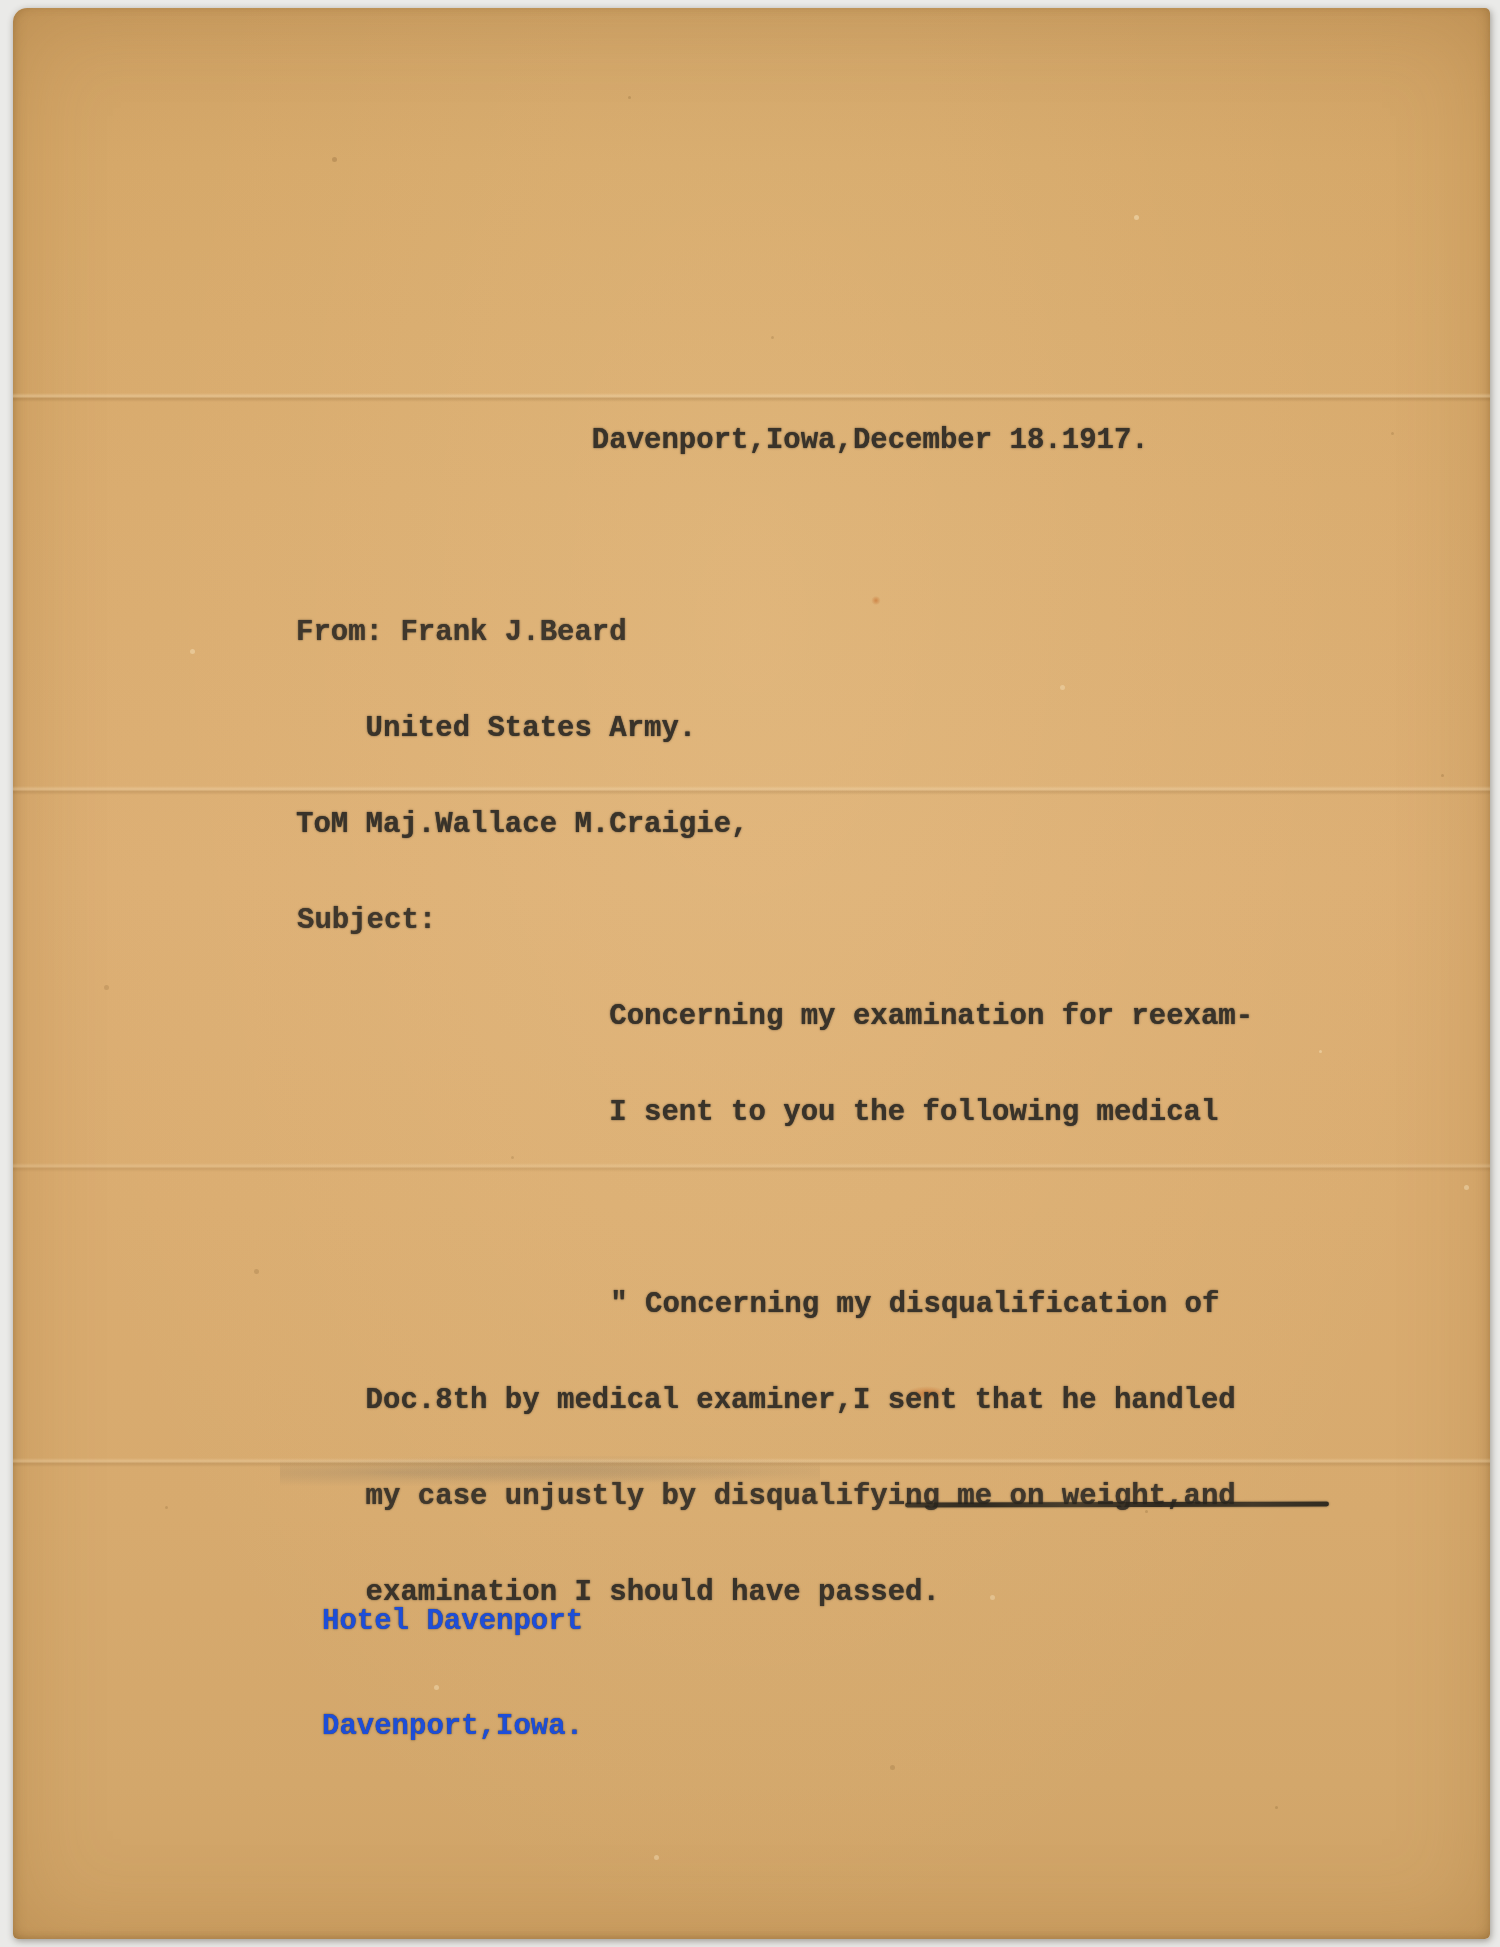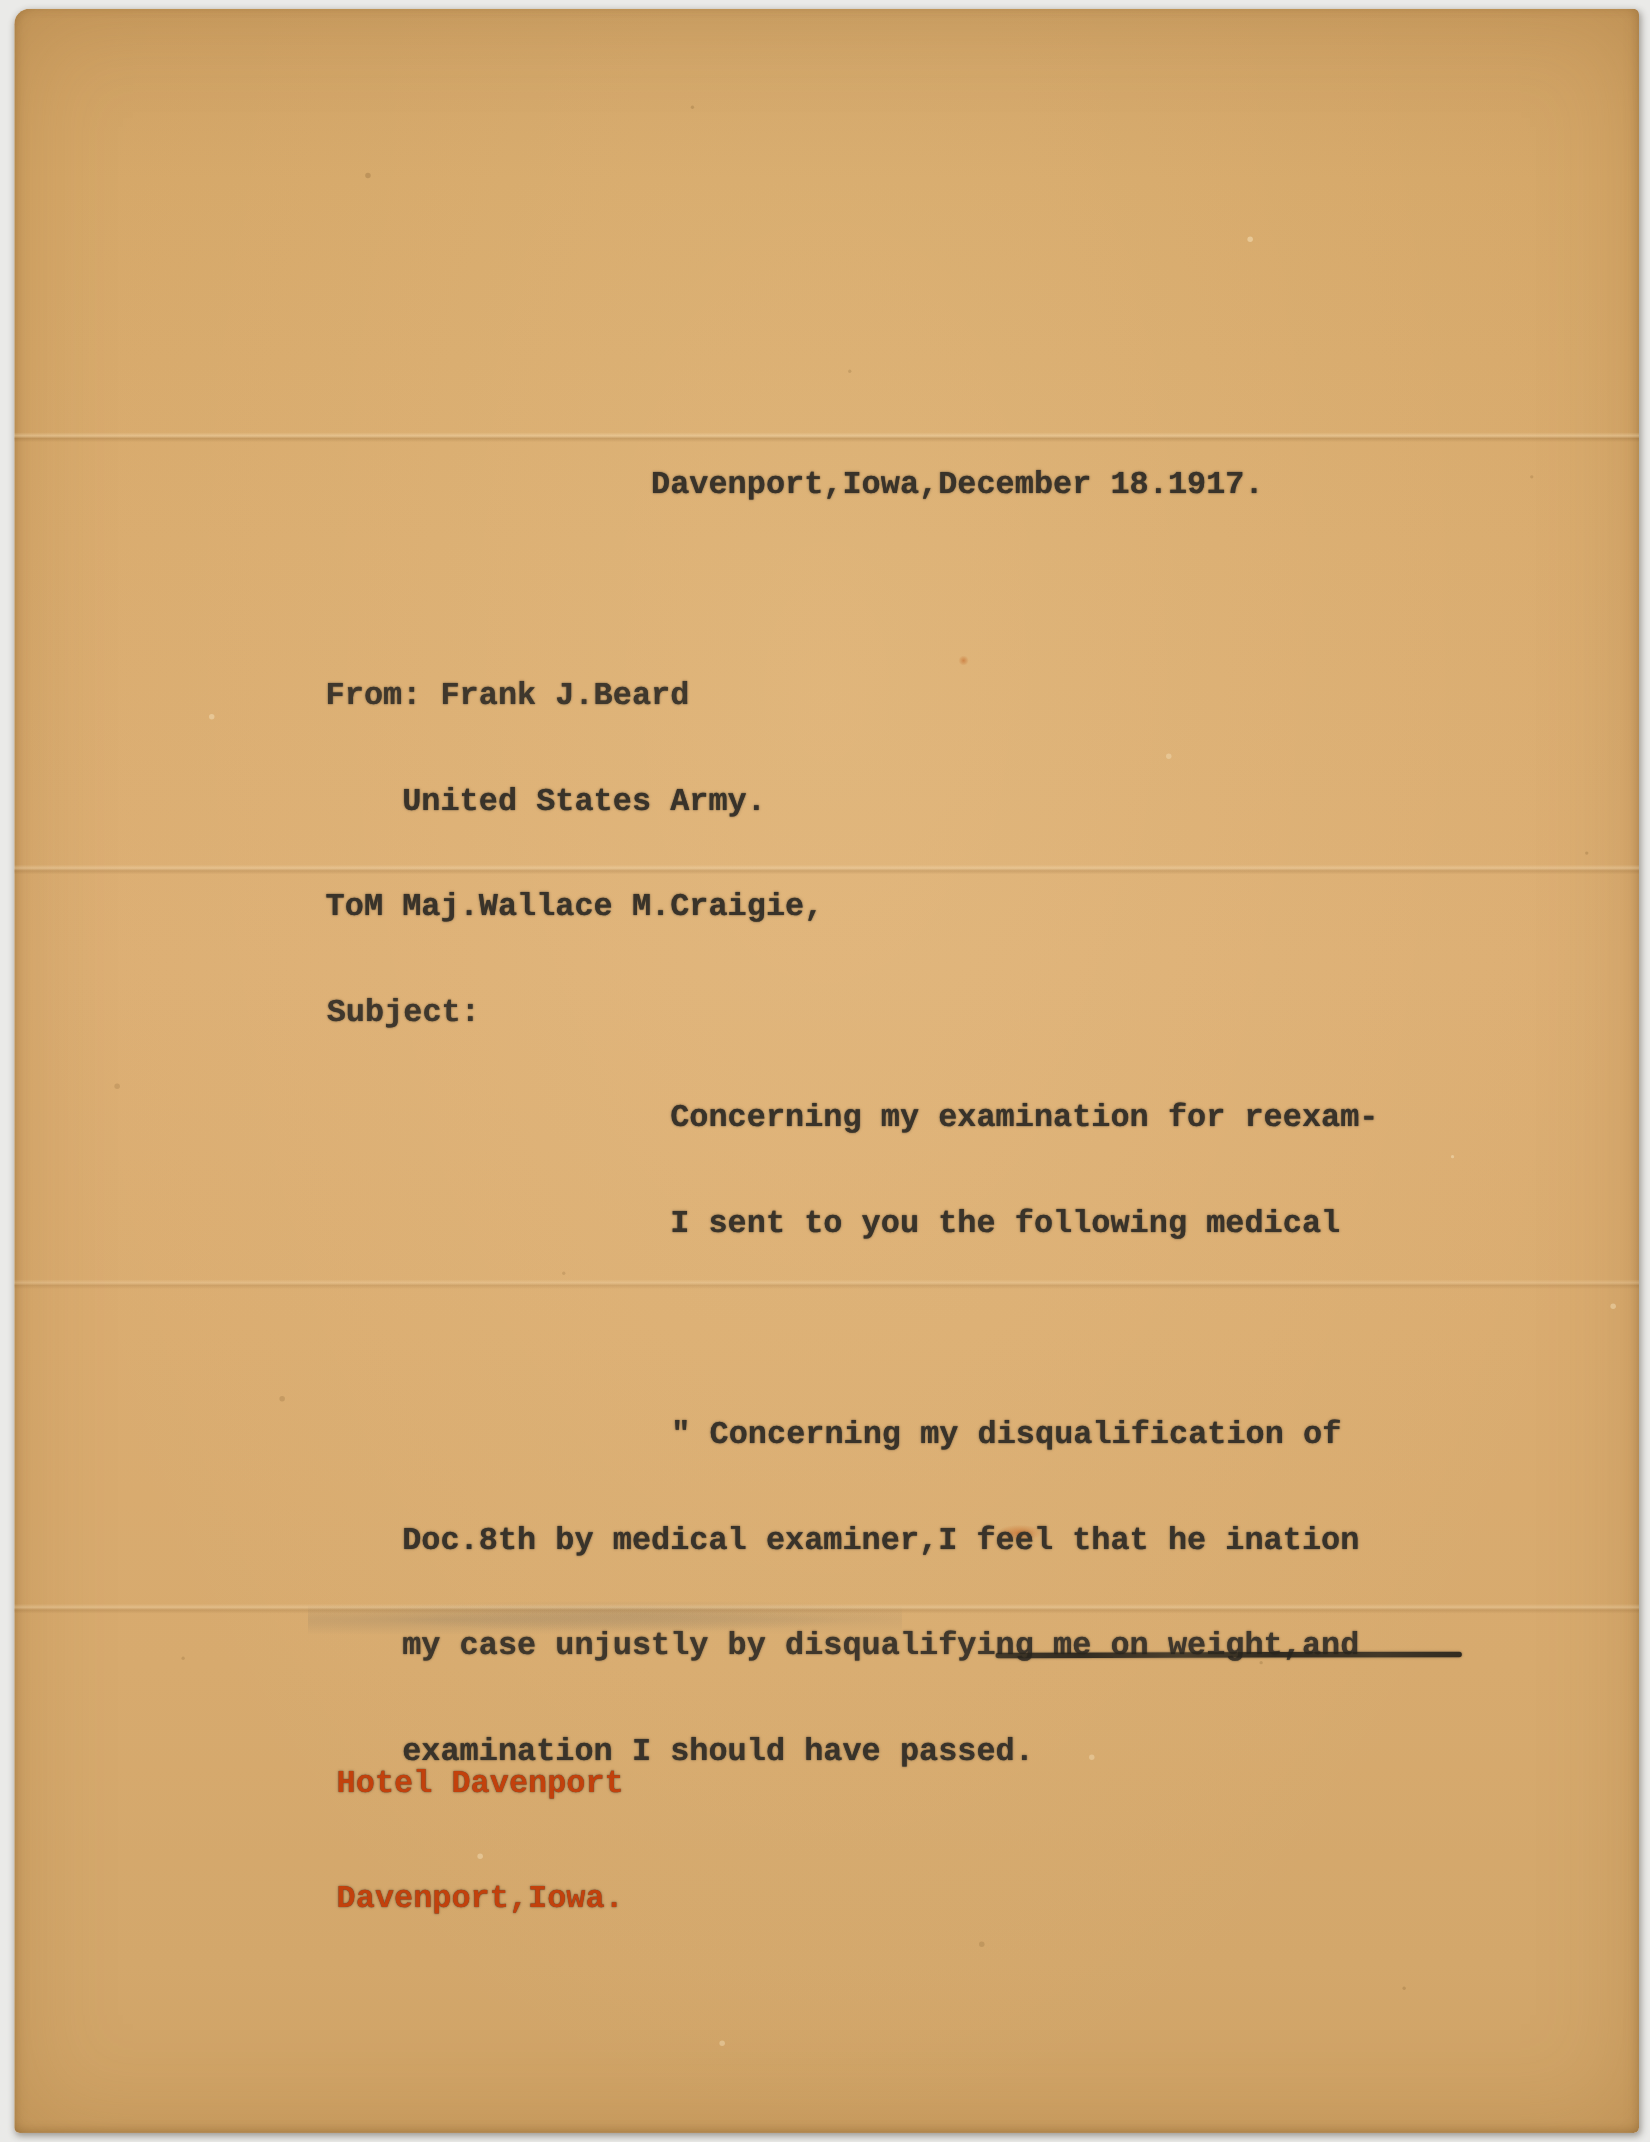--- a/index.html
+++ b/index.html
@@ -97,24 +97,24 @@
     width:424px;height:5px;
     border-radius:3px;
     background:linear-gradient(90deg,
       rgba(40,36,28,.85) 0%, rgba(40,36,28,.95) 18%, rgba(40,36,28,.80) 40%,
       rgba(40,36,28,.95) 60%, rgba(40,36,28,.85) 82%, rgba(40,36,28,.95) 100%);
     box-shadow:0 0 2px rgba(40,36,28,.6);
     transform:rotate(-0.12deg);
   }
   
   .closing{
-    position:absolute;left:306px;top:1534px;
+    position:absolute;left:322px;top:1534px;
     font-size:29px;line-height:35px;
     font-weight:bold;
-    color:#c2410c;
+    color:#1d4ed8;
     text-shadow:0 0 1.2px rgba(55,48,38,.95), 0 0 3px rgba(75,64,48,.30);
     white-space:pre;
   }
 </style>
 </head>
 <body>
 
 <div class="paper">
   <div class="crease c1"></div>
   <div class="crease c2"></div>
@@ -130,21 +130,21 @@
   <div class="ln">                 Davenport,Iowa,December 18.1917.</div>
   <div class="ln"></div>
   <div class="ln">From: Frank J.Beard</div>
   <div class="ln">    United States Army.</div>
   <div class="ln">ToM Maj.Wallace M.Craigie,</div>
   <div class="ln">Subject:</div>
   <div class="ln">                  Concerning my examination for reexam-</div>
   <div class="ln">                  I sent to you the following medical</div>
   <div class="ln"></div>
   <div class="ln">                  " Concerning my disqualification of</div>
-  <div class="ln">    Doc.8th by medical examiner,I feel that he ination</div>
+  <div class="ln">    Doc.8th by medical examiner,I sent that he handled</div>
   <div class="ln">    my case unjustly by disqualifying me on weight,and</div>
   <div class="ln">    examination I should have passed.</div>
   
   
   
   
   
   
   
   

